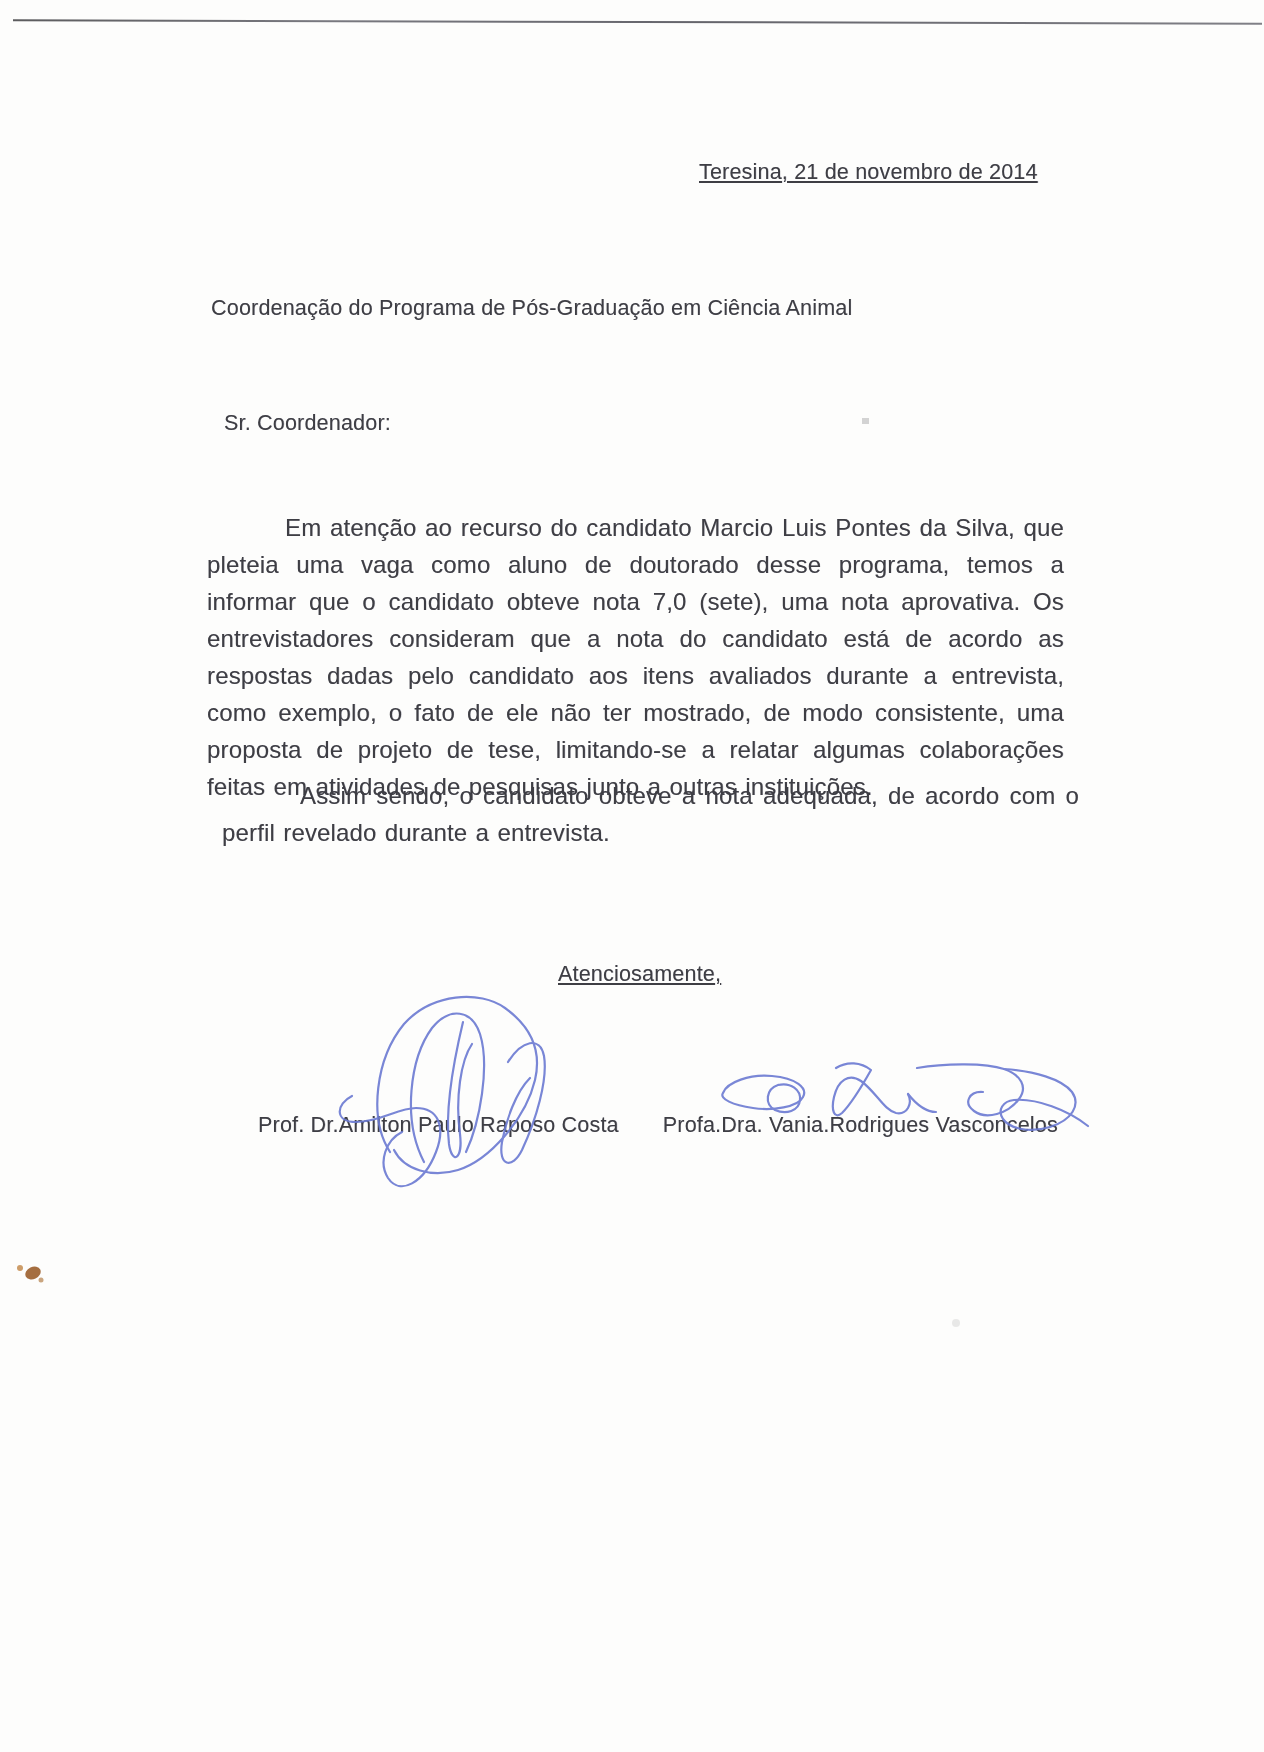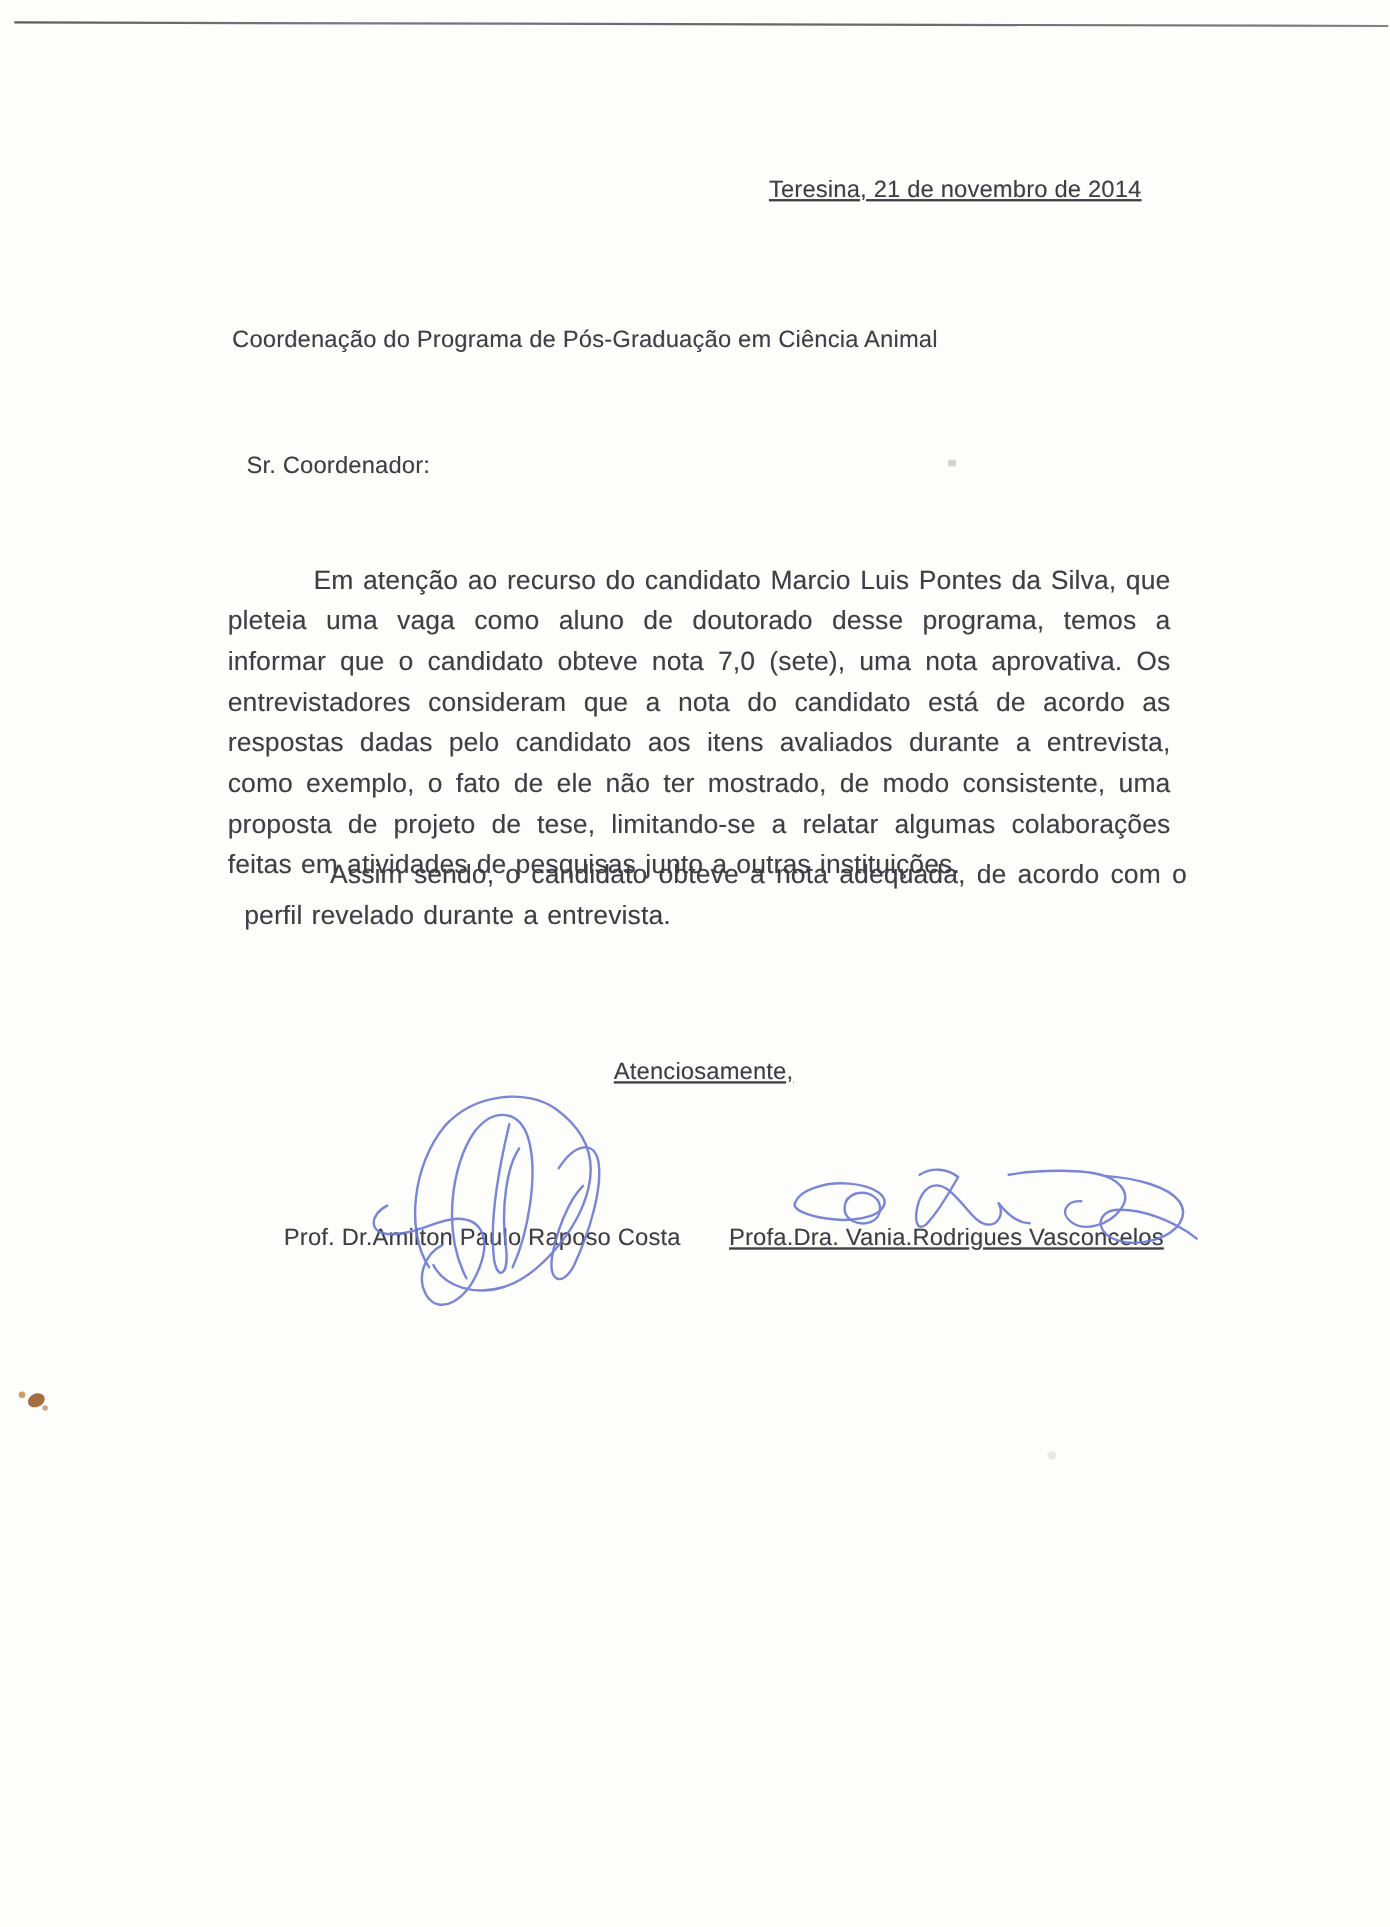--- a/index.html
+++ b/index.html
@@ -39,21 +39,21 @@
     background: linear-gradient(90deg, #3f3f42, #62626a 25%, #4a4a52 55%, #5a5a62 80%, #6a6a72);
     transform: rotate(0.15deg);
     opacity: 0.85;
   }
   .overlay {
     position: absolute;
     top: 0; left: 0;
     width: 1264px;
     height: 1752px;
   }
-  .sig-name-2 { margin-left: 44px; text-decoration: underline; }
+  .sig-name-2 { margin-left: 44px; }
 </style>
 </head>
 <body>
 
 <div class="page">
 
   <div class="scanline"></div>
 
   <div class="txt" style="top:160px; left:699px;text-decoration:underline;">Teresina, 21 de novembro de 2014</div>
 

